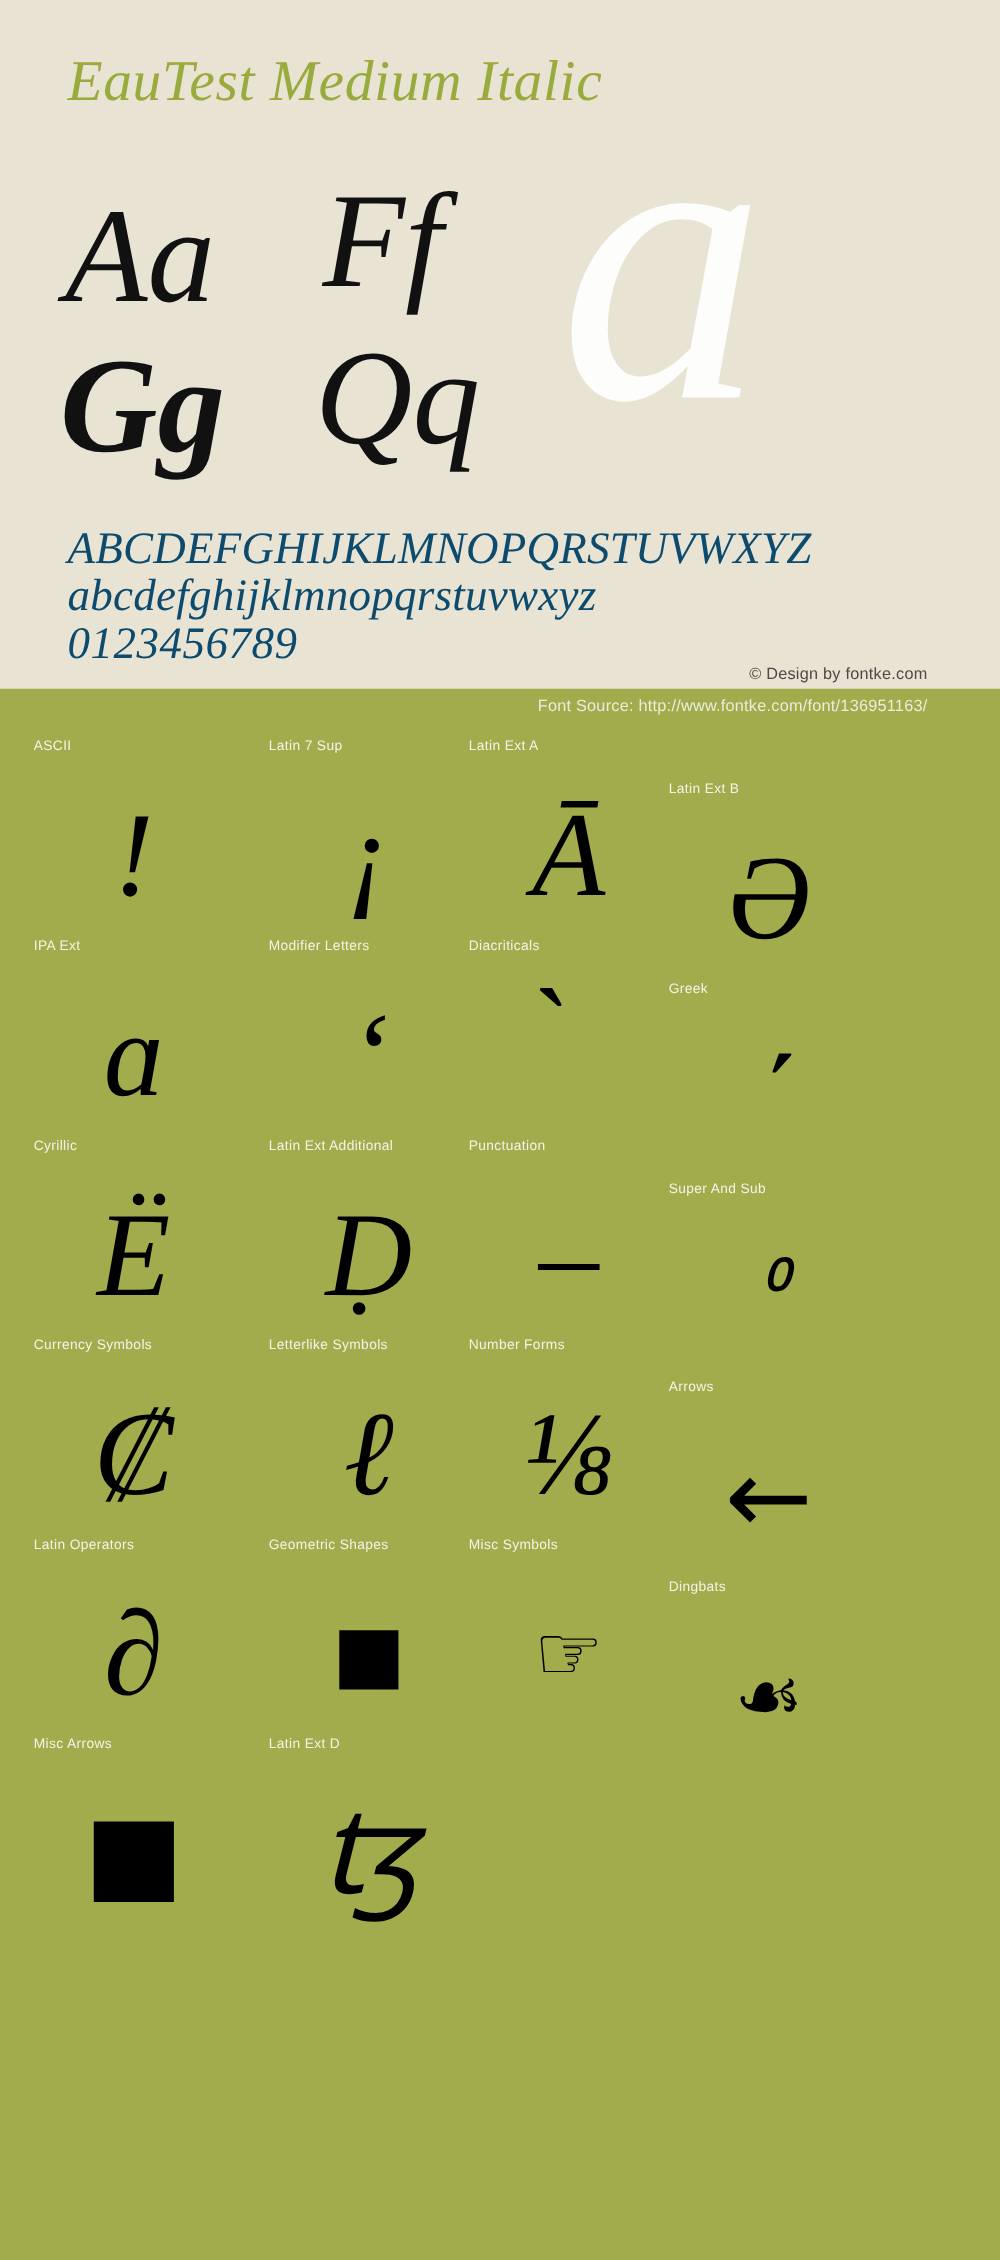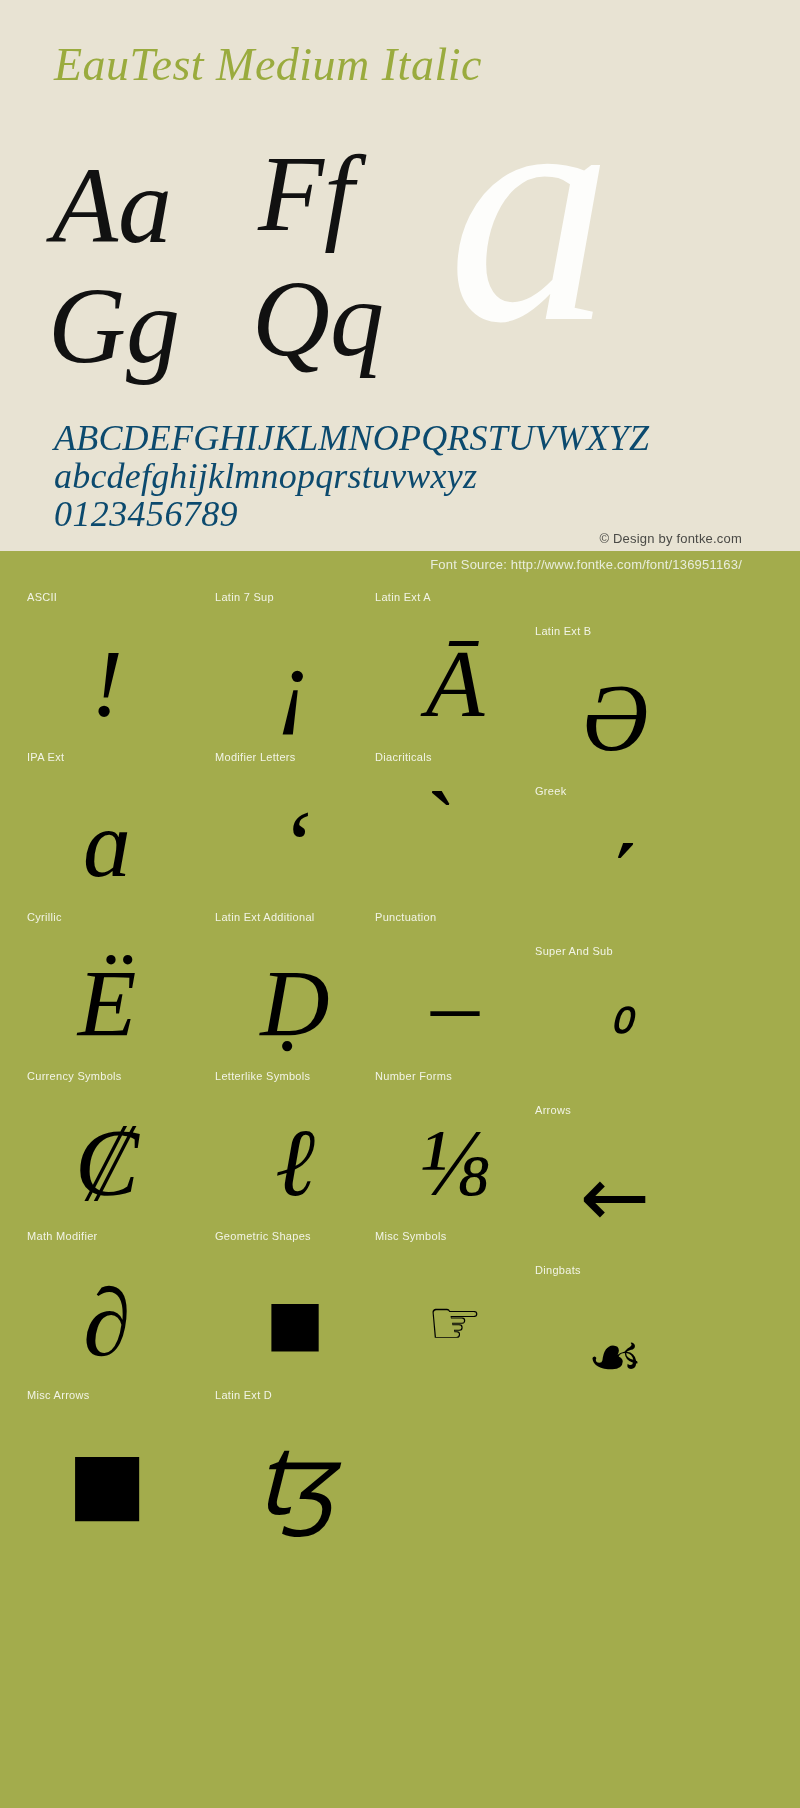--- a/index.html
+++ b/index.html
@@ -60,21 +60,21 @@
     position: absolute;
     font-family: "Liberation Serif", serif;
     font-style: italic;
     font-size: 108px;
     line-height: 1;
     color: #111111;
     white-space: nowrap;
   }
   #pair-0 { left: 52px;  top: 152px; }
   #pair-1 { left: 258px; top: 140px; }
-  #pair-2 { left: 48px;  top: 272px; }
+  #pair-2 { left: 48px;  top: 272px; font-weight: bold; }
   #pair-3 { left: 252px; top: 265px; }
 
   .alpha-line {
     position: absolute;
     left: 54px;
     font-family: "Liberation Serif", serif;
     font-style: italic;
     color: #0c4a6e;
     white-space: nowrap;
   }
@@ -273,21 +273,21 @@
       <div class="glyph">⅛</div>
     </div>
     <div class="glyph-cell col-3">
       <div class="cat-label">Arrows</div>
       <div class="glyph upright">←</div>
     </div>
   </div>
 
   <div class="glyph-row" id="row-4">
     <div class="glyph-cell col-0">
-      <div class="cat-label">Math Modifier</div>
+      <div class="cat-label">Latin Operators</div>
       <div class="glyph">∂</div>
     </div>
     <div class="glyph-cell col-1">
       <div class="cat-label">Geometric Shapes</div>
       <div class="glyph upright small">■</div>
     </div>
     <div class="glyph-cell col-2">
       <div class="cat-label">Misc Symbols</div>
       <div class="glyph upright small">☞</div>
     </div>

